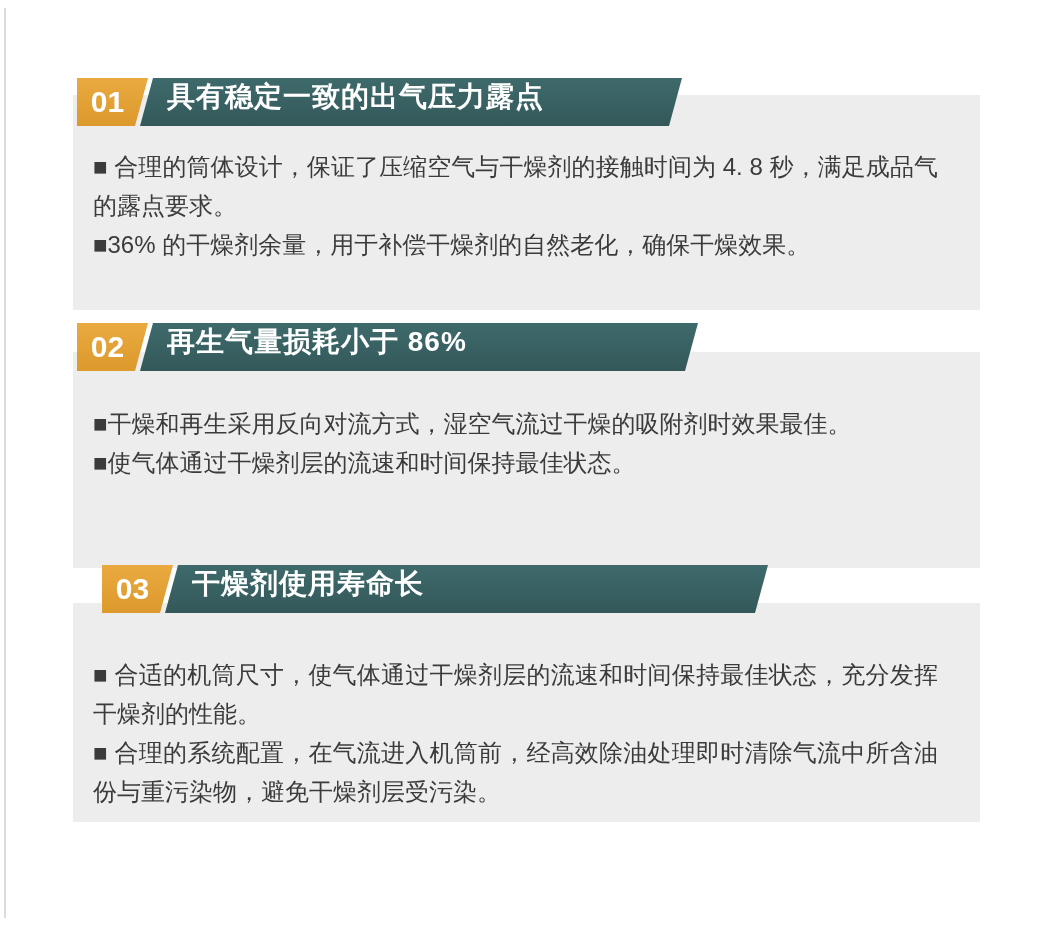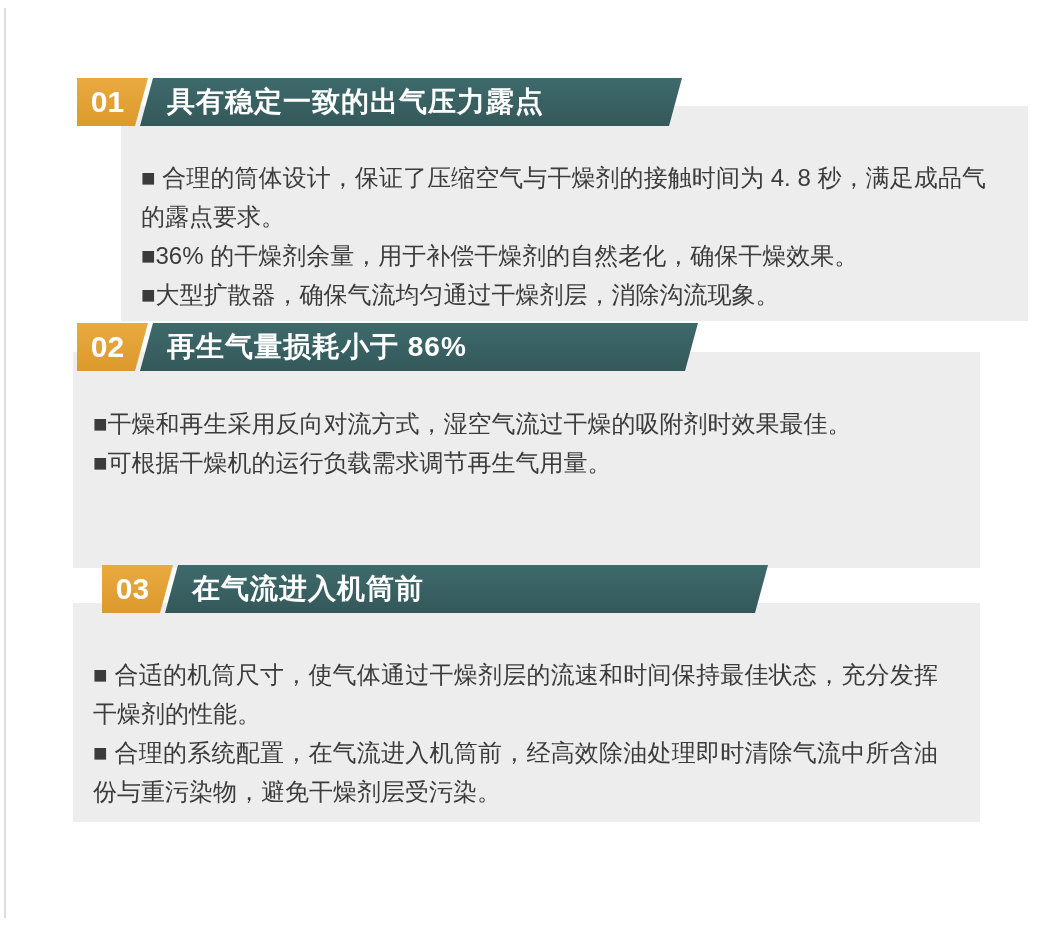--- a/index.html
+++ b/index.html
@@ -47,40 +47,39 @@
   }
 
   .bar {
     position: absolute;
     left: 63px; right: 0; top: 0;
     height: 48px;
     clip-path: polygon(13px 0, 100% 0, calc(100% - 13px) 100%, 0 100%);
     background: linear-gradient(180deg, var(--teal1, #3e6a6b) 0%, var(--teal2, #34585a) 100%);
     color: var(--banner-text, #ffffff);
     display: flex;
-    align-items: center;
     padding-left: 27px;
     box-sizing: border-box;
     font-size: 28px;
     font-weight: bold;
     letter-spacing: 1px;
     white-space: nowrap;
   }
 
   
   .box {
     position: absolute;
     left: 73px;
     width: 907px;
     background: var(--box, #ededed);
     z-index: 1;
     box-sizing: border-box;
     padding: 52px 42px 0 20px;
   }
-  .sec1 .box { top: 106px; height: 215px; margin-left: 48px; }
+  .sec1 .box { top: 95px; height: 215px; }
   .sec2 .box { top: 352px; height: 216px; }
   .sec3 .box { top: 603px; height: 219px; }
 
   .bullet {
     margin: 0;
     font-size: 24px;
     line-height: 39px;
     color: var(--text, #3b3b3b);
     text-align: justify;
   }
@@ -97,46 +96,45 @@
       <div class="badge">
         <span>01</span>
       </div>
       <div class="bar">
         <span>具有稳定一致的出气压力露点</span>
       </div>
     </div>
     <div class="box">
       <p class="bullet">■ 合理的筒体设计，保证了压缩空气与干燥剂的接触时间为 4. 8 秒，满足成品气的露点要求。</p>
       <p class="bullet">■36% 的干燥剂余量，用于补偿干燥剂的自然老化，确保干燥效果。</p>
-      <p class="bullet">■大型扩散器，确保气流均匀通过干燥剂层，消除沟流现象。</p>
     </div>
   </section>
 
   <section class="sec sec2">
     <div class="banner">
       <div class="badge">
         <span>02</span>
       </div>
       <div class="bar">
         <span>再生气量损耗小于 86%</span>
       </div>
     </div>
     <div class="box">
       <p class="bullet">■干燥和再生采用反向对流方式，湿空气流过干燥的吸附剂时效果最佳。</p>
-      <p class="bullet">■可根据干燥机的运行负载需求调节再生气用量。</p>
+      <p class="bullet">■使气体通过干燥剂层的流速和时间保持最佳状态。</p>
     </div>
   </section>
 
   <section class="sec sec3">
     <div class="banner">
       <div class="badge">
         <span>03</span>
       </div>
       <div class="bar">
-        <span>在气流进入机筒前</span>
+        <span>干燥剂使用寿命长</span>
       </div>
     </div>
     <div class="box">
       <p class="bullet">■ 合适的机筒尺寸，使气体通过干燥剂层的流速和时间保持最佳状态，充分发挥干燥剂的性能。</p>
       <p class="bullet">■ 合理的系统配置，在气流进入机筒前，经高效除油处理即时清除气流中所含油份与重污染物，避免干燥剂层受污染。</p>
     </div>
   </section>
 
 </div>
 

